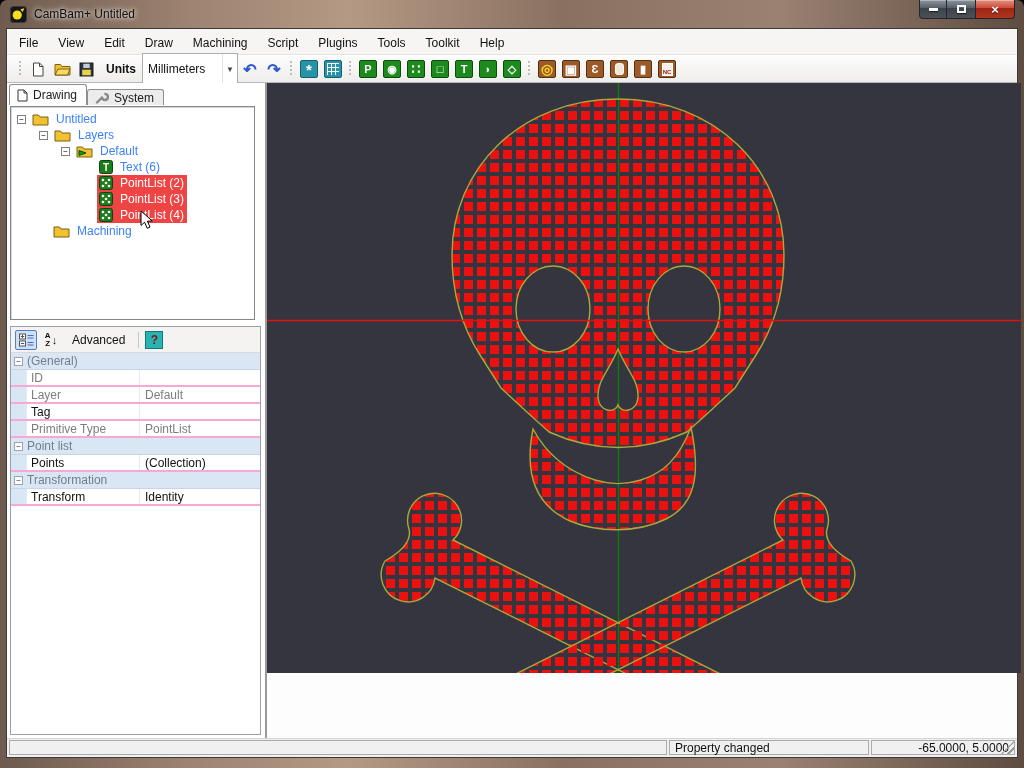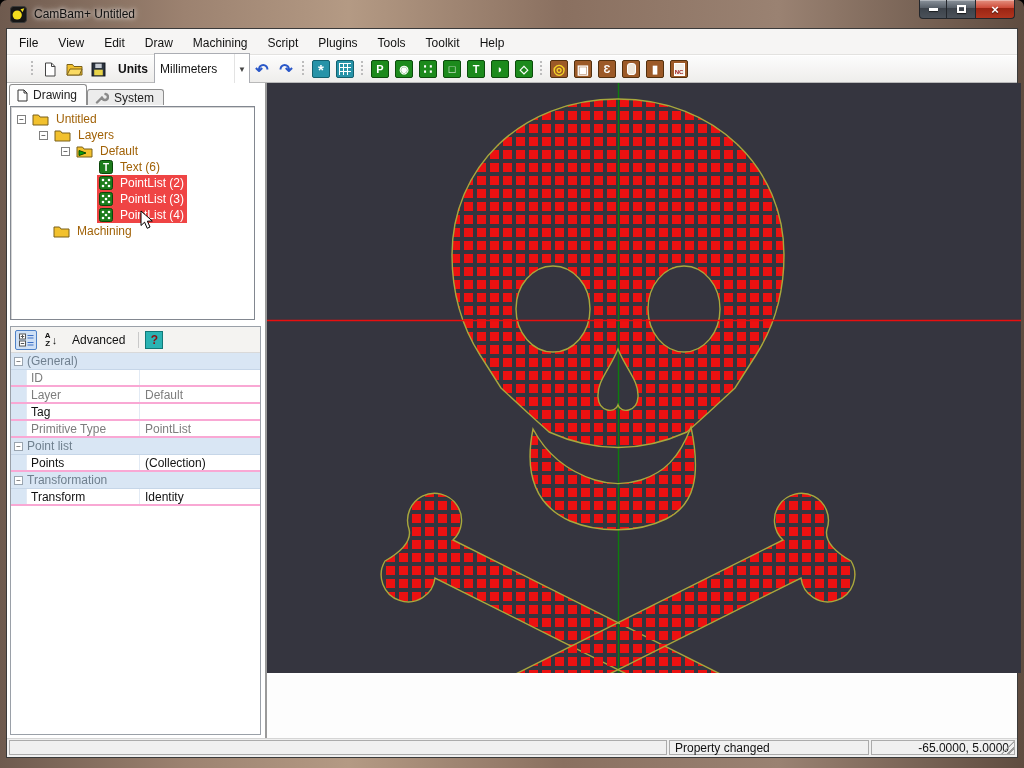--- a/index.html
+++ b/index.html
@@ -22,21 +22,21 @@
   .glyph-max { width:9px; height:8px; border:2px solid #fff; box-shadow:0 1px 1px rgba(0,0,0,.6); }
   .glyph-close { color:#fff; font-size:13px; font-weight:bold; text-shadow:0 1px 1px rgba(0,0,0,.6); line-height:1; }
 
   .client { position:absolute; left:6px; right:6px; top:28px; bottom:10px; background:#fff; border:1px solid #3a3a3a; }
 
   .menubar { position:absolute; left:0; right:0; top:0; height:26px; background:#f6f5f4; border-bottom:1px solid #e3e2e0;
     display:flex; align-items:flex-end; padding-left:2px; }
   .mi { padding:4px 10px; color:#111; cursor:default; }
 
   .toolbar { position:absolute; left:0; right:0; top:27px; height:27px; background:linear-gradient(#fcfcfc,#eeedeb);
-    border-bottom:1px solid #b9b9b9; display:flex; align-items:center; padding-left:20px; }
+    border-bottom:1px solid #b9b9b9; display:flex; align-items:center; padding-left:8px; }
   .grip { width:5px; height:16px; margin:0 3px;
     background:repeating-linear-gradient(#bdbdbd 0 2px, transparent 2px 4px); background-size:2px 100%; background-repeat:no-repeat; background-position:1px 0; }
   .tbtn { width:22px; height:22px; margin:0 1px; display:flex; align-items:center; justify-content:center; border-radius:2px; }
   .icon-sq { width:18px; height:18px; border-radius:2px; display:flex; align-items:center; justify-content:center;
     color:#fff; font-weight:bold; font-size:11px; line-height:1; }
   .teal { background:#2793a8; border:1px solid #13616f; }
   .green { background:#1c8a1c; border:1px solid #0b4d0b; }
   .brown { background:#9c5a28; border:1px solid #53300e; }
   .units-label { font-weight:bold; margin:0 6px 0 8px; color:#111; }
   .combo { width:96px; height:32px; background:#fff; border:1px solid #abadb3; display:flex; align-items:center; }
@@ -57,21 +57,21 @@
   .tab { display:flex; align-items:center; gap:5px; padding:3px 9px 3px 7px; border:1px solid #8e8e8e; border-bottom:none;
     border-radius:3px 3px 0 0; background:#ececec; color:#222; height:16px; }
   .tab.active { background:#fdfdfd; height:21px; font-weight:normal; box-shadow:0 2px 0 #fdfdfd; }
 
   .tree-box { position:absolute; left:3px; top:23px; width:245px; height:214px; background:#fff;
     border:1px solid #828790; box-shadow:inset 1px 1px 0 #d5d5d5; padding-top:4px; overflow:hidden; }
   .trow { height:16px; display:flex; align-items:center; position:relative; }
   .expander { width:9px; height:9px; border:1px solid #808080; background:#fff; color:#000; font-size:8px; line-height:7px;
     text-align:center; margin-right:4px; flex:none; }
   .tree-icon { margin-right:4px; flex:none; display:flex; }
-  .tlabel { padding:1px 3px; white-space:nowrap; color:#a16207; }
+  .tlabel { padding:1px 3px; white-space:nowrap; color:#3b82f6; }
   .trow.sel .sel-zone { background:#ef4444; }
   .trow.sel .tlabel { color:#fff; }
   .sel-zone { display:flex; align-items:center; padding-left:2px; }
   .ind0 { padding-left:6px; } .ind1 { padding-left:28px; } .ind2 { padding-left:50px; } .ind3 { padding-left:86px; }
 
   .prop-box { position:absolute; left:3px; top:243px; width:251px; bottom:3px; background:#fff; border:1px solid #9aa0a8; }
   .prop-toolbar { height:26px; background:#f4f3f1; border-bottom:1px solid #d9d9d9; display:flex; align-items:center; padding-left:4px; gap:3px; }
   .ptool-btn { width:22px; height:20px; display:flex; align-items:center; justify-content:center; border-radius:2px; }
   .ptool-btn.sel { background:#cfe0f5; border:1px solid #4f82c8; }
   .az { font-size:8px; font-weight:bold; color:#111; line-height:1; text-align:center; }

